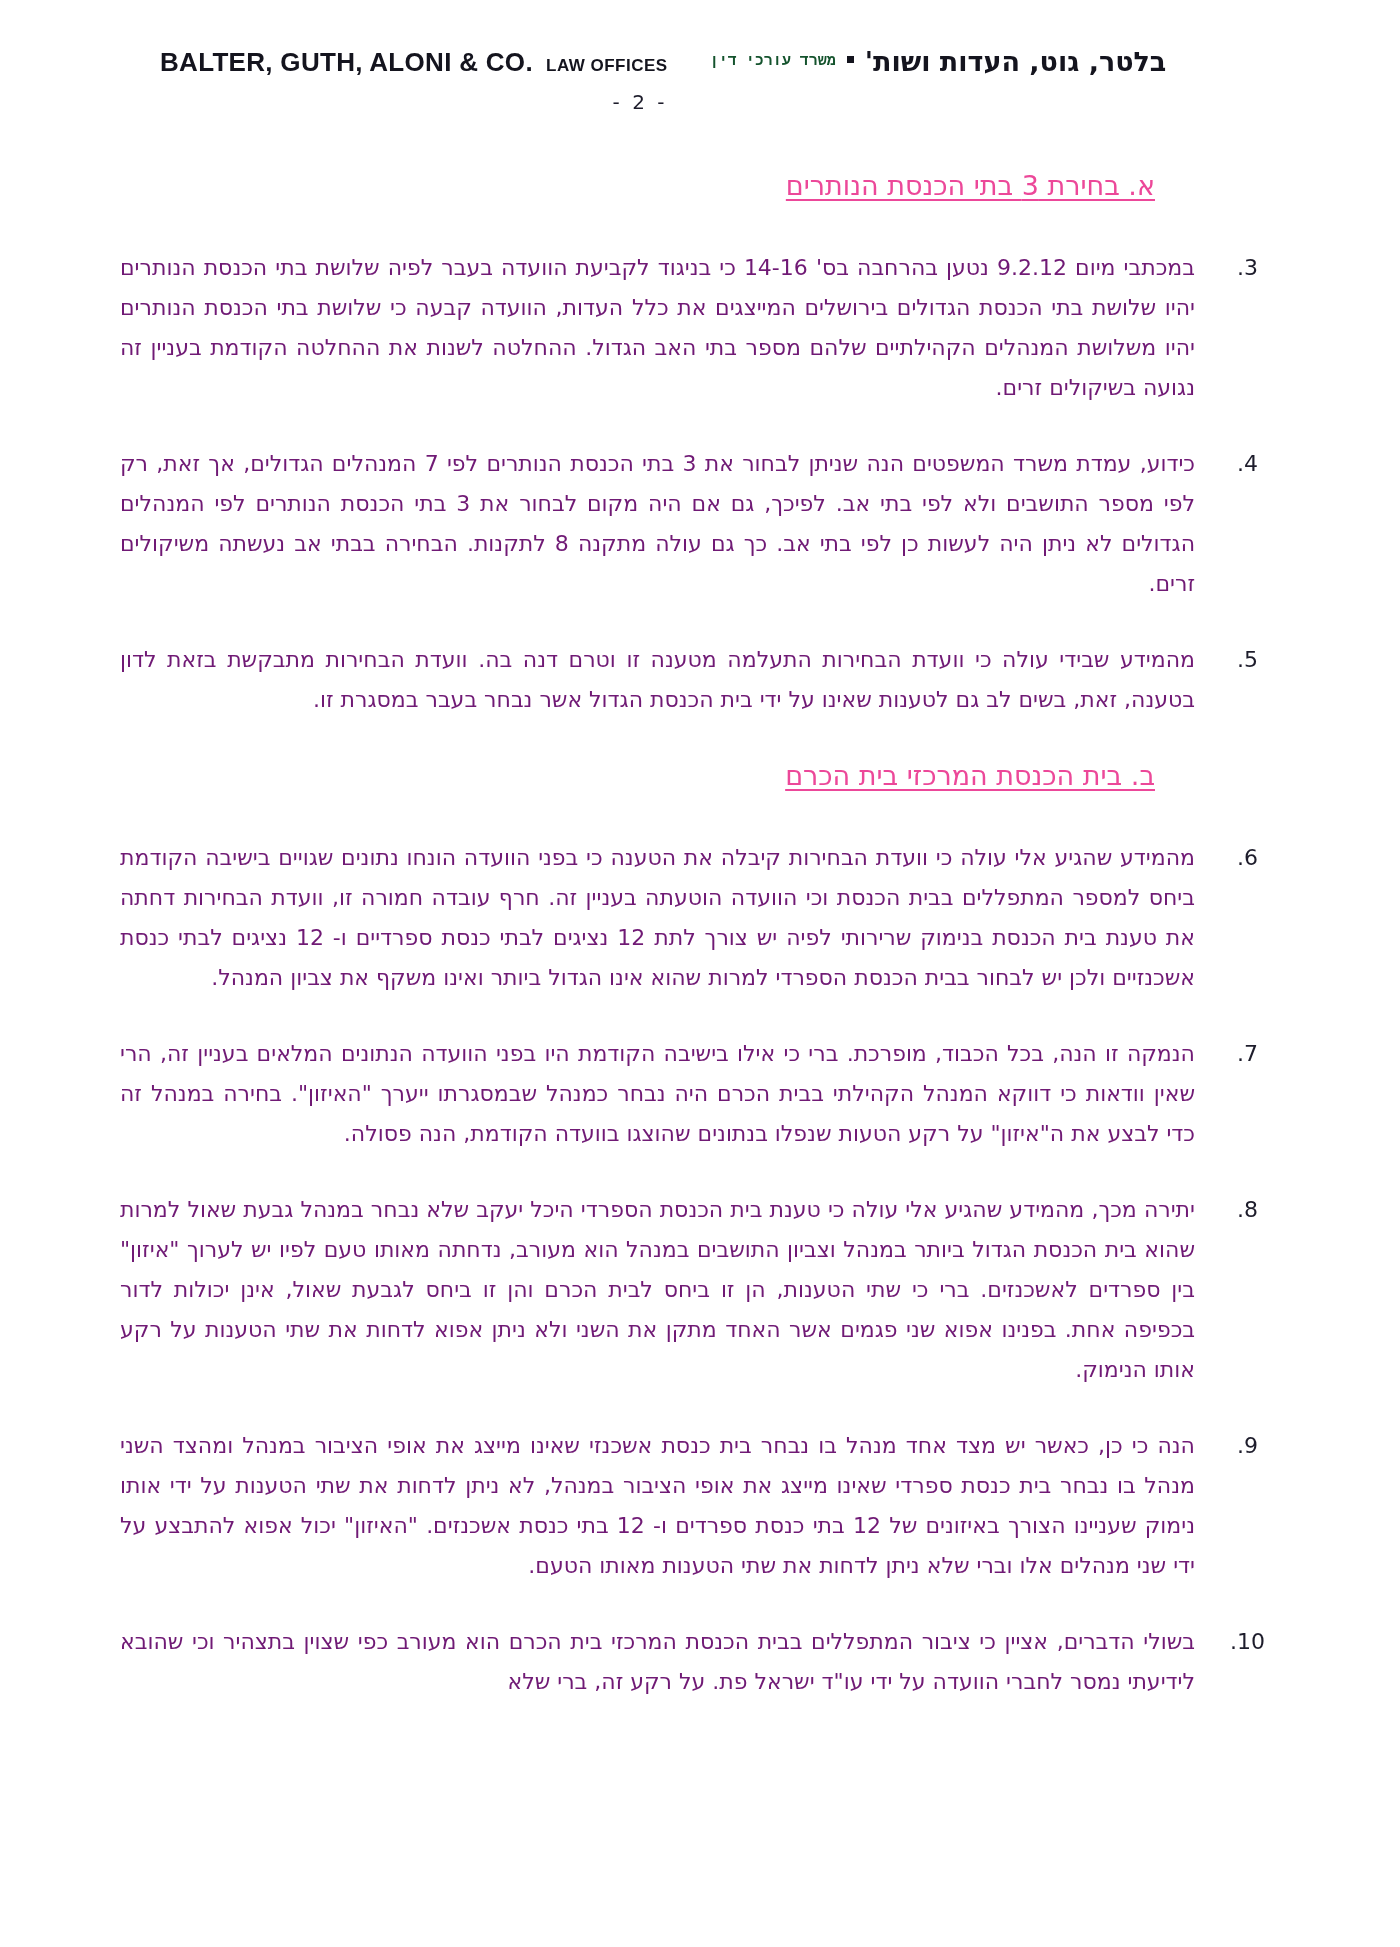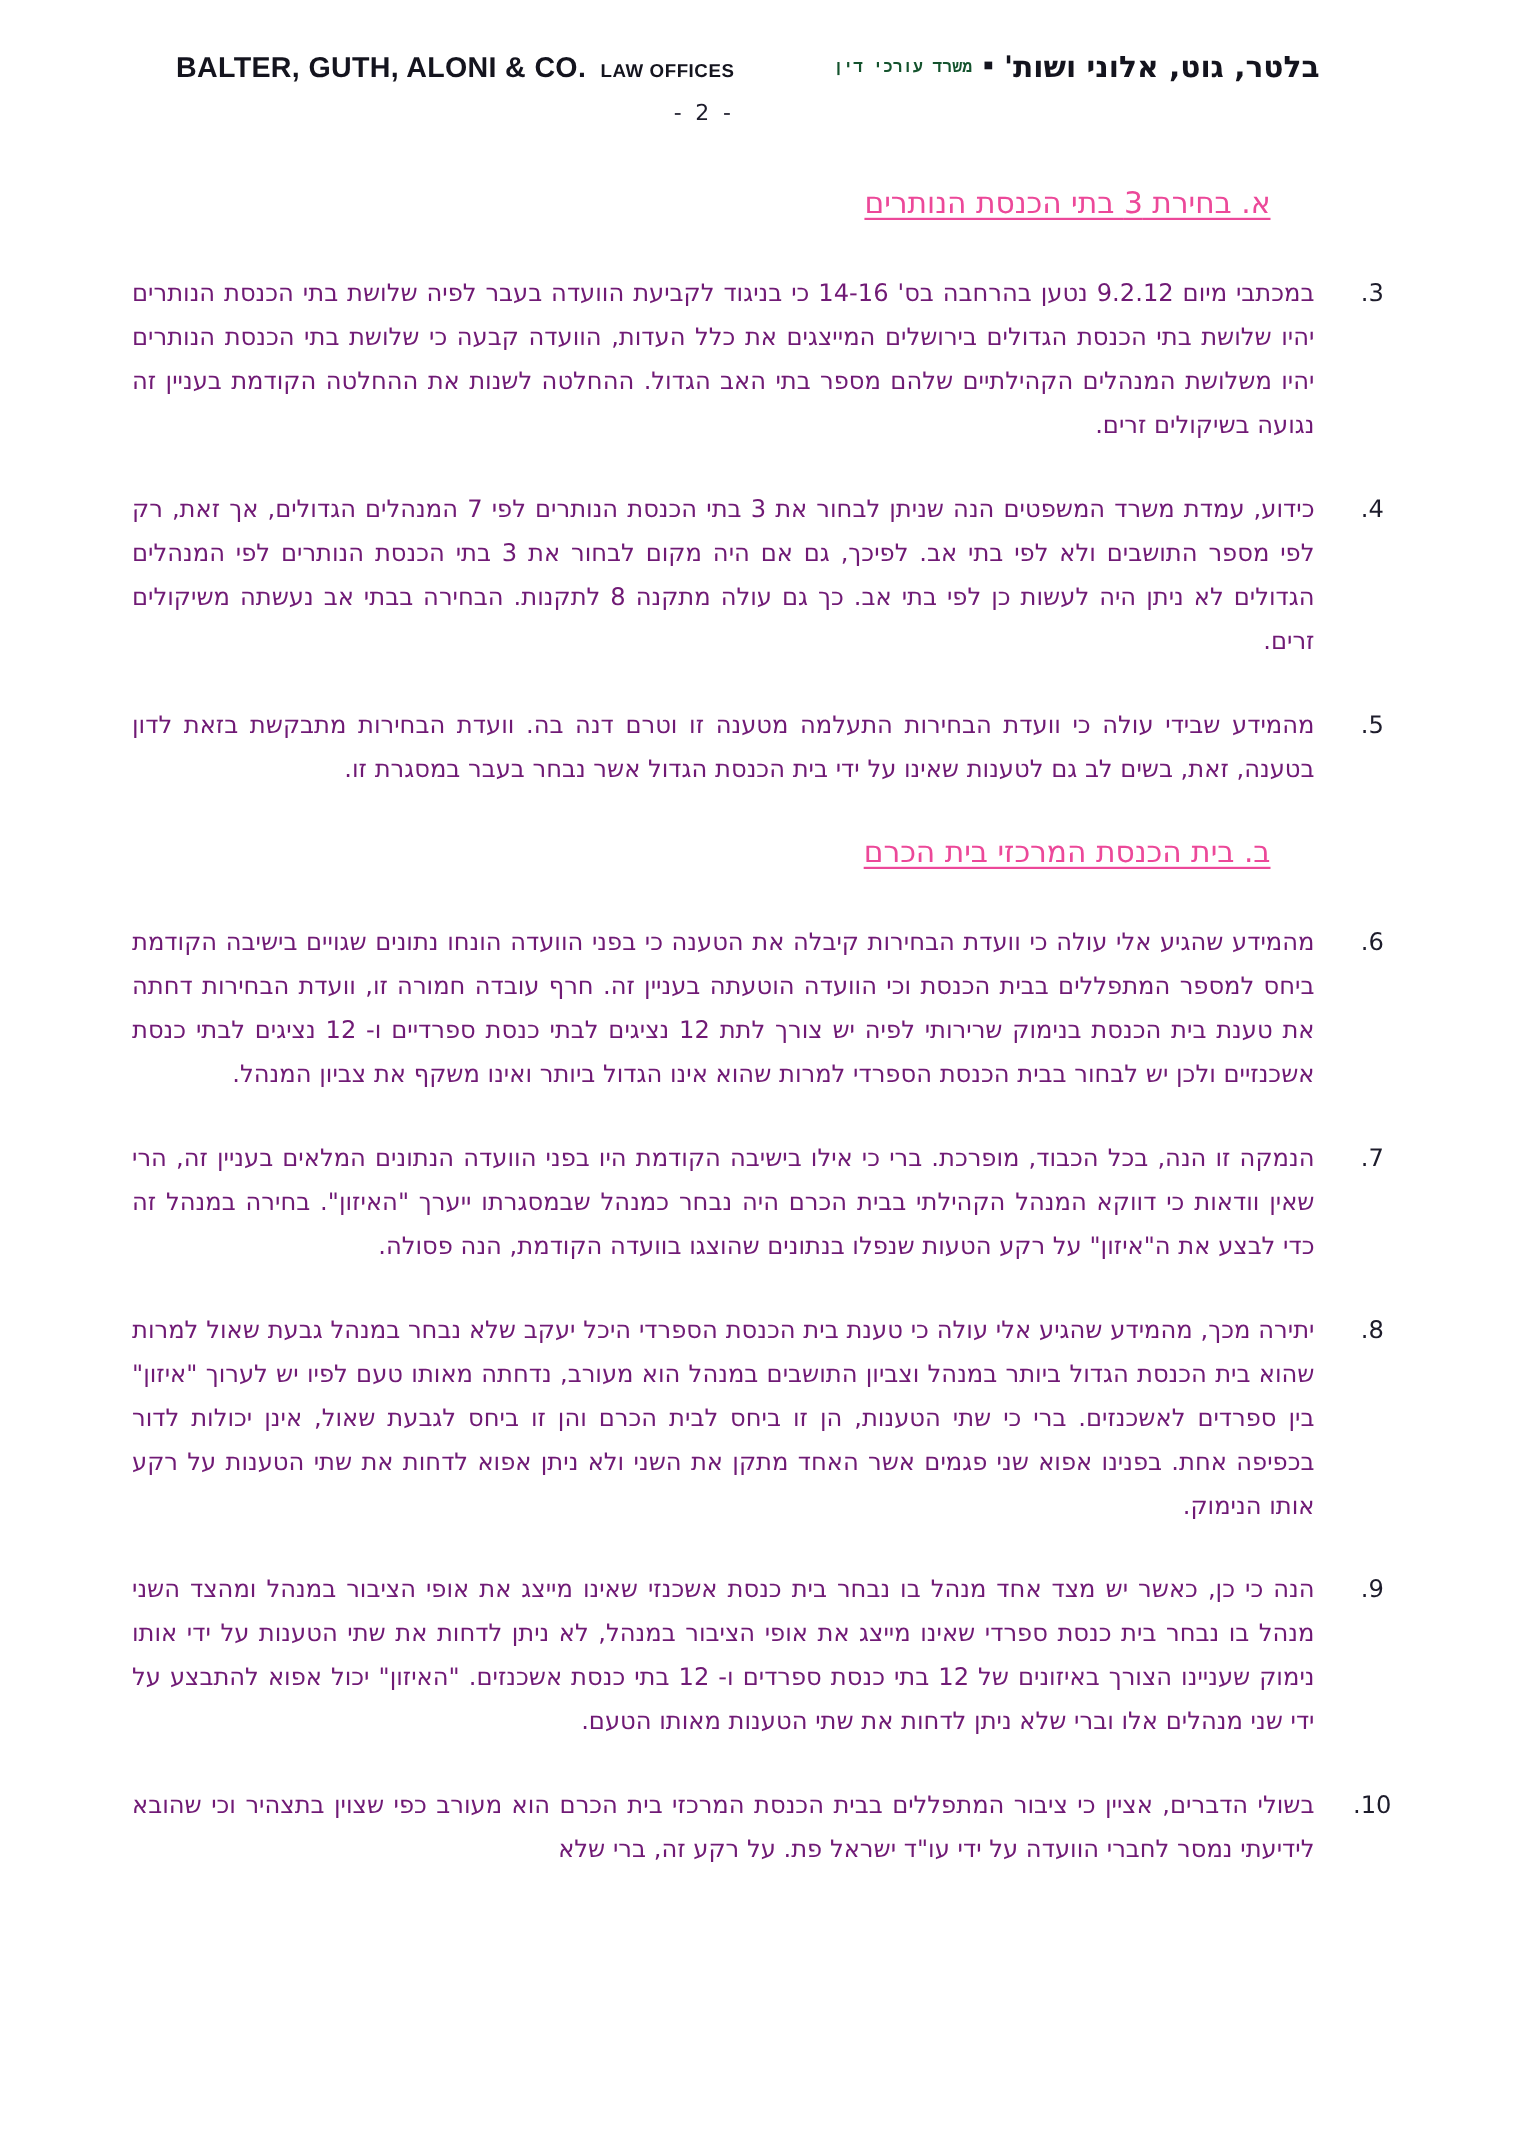--- a/index.html
+++ b/index.html
@@ -5,21 +5,21 @@
   html,body{margin:0;padding:0;}
   body{
     width:1400px;height:1947px;background:#ffffff;
     font-family:"DejaVu Sans",sans-serif;color:#1d1c2b;overflow:hidden;
   }
   .page{position:relative;width:1400px;height:1947px;background:#ffffff;}
 
   
   .letterhead{
     position:absolute;top:46px;left:160px;
-    display:flex;align-items:baseline;white-space:nowrap;gap:48px;
+    display:flex;align-items:baseline;white-space:nowrap;
   }
   .latin-name{
     font-family:"Liberation Sans",sans-serif;font-weight:bold;
     font-size:26px;letter-spacing:0.3px;color:#14141e;
   }
   .latin-suffix{
     font-family:"Liberation Sans",sans-serif;font-weight:bold;
     font-size:17px;letter-spacing:0.5px;color:#14141e;margin-left:8px;
   }
   .heb-part{direction:rtl;display:flex;align-items:center;margin-left:42px;}
@@ -59,21 +59,21 @@
 <body>
 
 <div class="page">
 
   <div class="letterhead">
     <span>
       <span class="latin-name">BALTER, GUTH, ALONI &amp; CO.</span>
       <span class="latin-suffix">LAW OFFICES</span>
     </span>
     <span class="heb-part" dir="rtl">
-      <span class="heb-name">בלטר, גוט, אלוני ושות'</span>
+      <span class="heb-name">בלטר, גוט, העדות ושות'</span>
       <span class="sep-square"></span>
       <span class="heb-office">משרד עורכי דין</span>
     </span>
   </div>
 
   <div class="pagenum">- 2 -</div>
 
   <div class="content">
 
     <div class="section">

